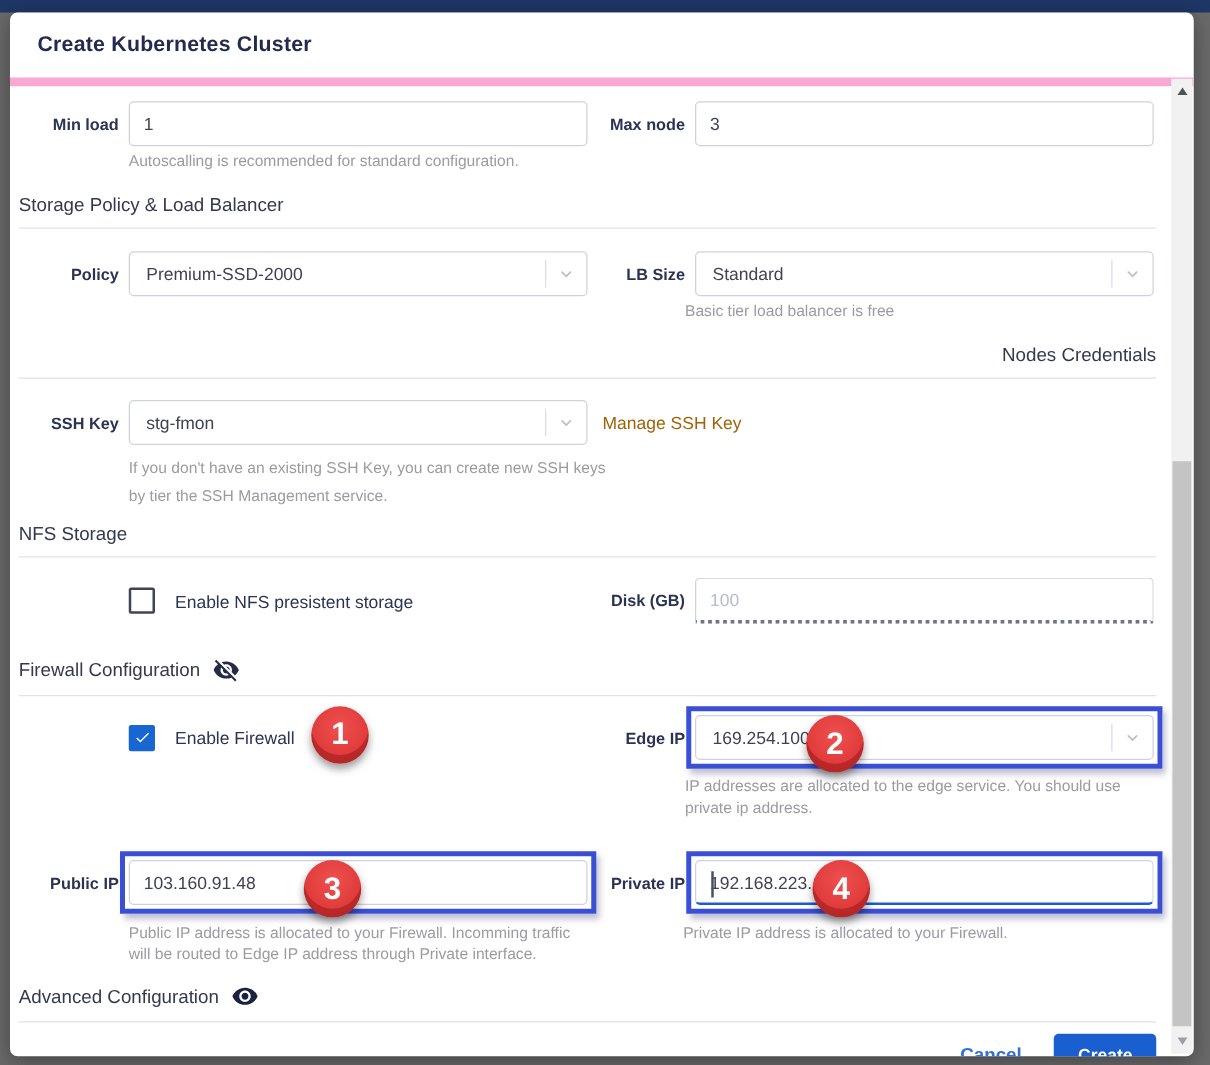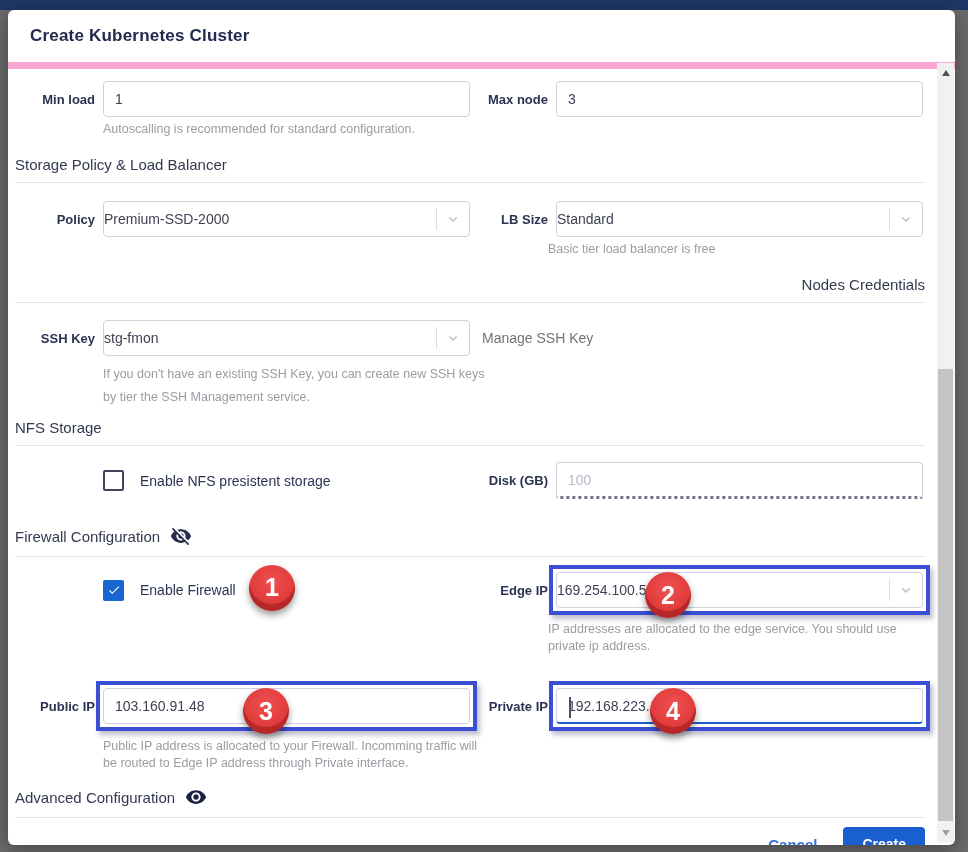--- a/index.html
+++ b/index.html
@@ -33,21 +33,21 @@
   .lab-r { width:78px; }
   .field-l, .field-r { width:367px; }
 
   .tinput {
     width:343px; height:34px; border:1px solid #cfd2dc; border-radius:4px;
     padding:0 11px; font-size:14px; color:#3f4254; outline:none;
     font-family:inherit; background:#fff; display:block;
   }
   .selectbox {
     height:34px; border:1px solid #cfd2dc; border-radius:4px;
-    display:flex; align-items:center; padding-left:0; background:#fff;
+    display:flex; align-items:center; padding-left:13px; background:#fff;
     cursor:pointer;
   }
   .sel-text { flex:1; font-size:14px; color:#3f4254; }
   .sel-div { width:1px; height:22px; background:#dadce4; }
   .sel-chev { width:32px; display:flex; align-items:center; justify-content:center; }
 
   .helper { font-size:12.5px; color:#9b9ba3; line-height:17px; }
   .helper-ind-l { margin-left:88px; margin-top:4px; }
   .helper-ind-r { margin-left:533px; margin-top:4px; }
 
@@ -82,21 +82,21 @@
   .badge {
     position:absolute; width:46px; height:46px; border-radius:50%;
     background:radial-gradient(circle at 50% 35%, #ef5050 0%, #e23d3d 55%, #d13030 100%);
     box-shadow:inset 0 -7px 0 rgba(140,20,20,.45), 0 4px 7px rgba(0,0,0,.4);
     color:#fff; font-weight:700; font-size:25px;
     display:flex; align-items:center; justify-content:center; z-index:5;
   }
   .priv-input { border-bottom:2px solid #1a5fd0; height:33px; }
   .caret { position:absolute; left:16px; top:12px; width:1.5px; height:21px; background:#4a4f63; z-index:3; }
 
-  .link { color:#737373; font-size:14px; text-decoration:none; cursor:pointer; }
+  .link { color:#a16207; font-size:14px; text-decoration:none; cursor:pointer; }
 
   
   .footer { display:flex; align-items:center; justify-content:flex-end; gap:26px; margin-top:9px; }
   .cancel-link { color:#2f6fe0; font-size:15px; font-weight:600; cursor:pointer; }
   .create-btn {
     background:#1a5fd0; color:#fff; font-size:14px; font-weight:700;
     border:none; border-radius:4px; padding:9px 19px; cursor:pointer; font-family:inherit;
   }
 
   
@@ -257,20 +257,21 @@
       <div class="field-r">
         <div class="ann">
           <span class="caret"></span>
           <input class="tinput priv-input" type="text" value="192.168.223.10" style="">
           <span class="badge" style="left:97px; top:3px;">4</span>
         </div>
       </div>
     </div>
     <div style="display:flex; margin-top:14px;">
       <div class="helper" style="margin-left:88px; width:375px;">Public IP address is allocated to your Firewall. Incomming traffic will be routed to Edge IP address through Private interface.</div>
+      <div class="helper" style="margin-left:70px; width:380px;">Private IP address is allocated to your Firewall.</div>
     </div>
 
     <div class="section-head" style="margin-top:14px;">
       <span>Advanced Configuration</span>
       <span class="eye-icon">
         <svg viewBox="0 0 24 24" width="22" height="22" fill="#1b2140">
             <path d="M12 4.5C7 4.5 2.73 7.61 1 12c1.73 4.39 6 7.5 11 7.5s9.27-3.11 11-7.5c-1.73-4.39-6-7.5-11-7.5zM12 17c-2.76 0-5-2.24-5-5s2.24-5 5-5 5 2.24 5 5-2.24 5-5 5zm0-8c-1.66 0-3 1.34-3 3s1.34 3 3 3 3-1.34 3-3-1.34-3-3-3z"></path>
           </svg>
       </span>
     </div>

